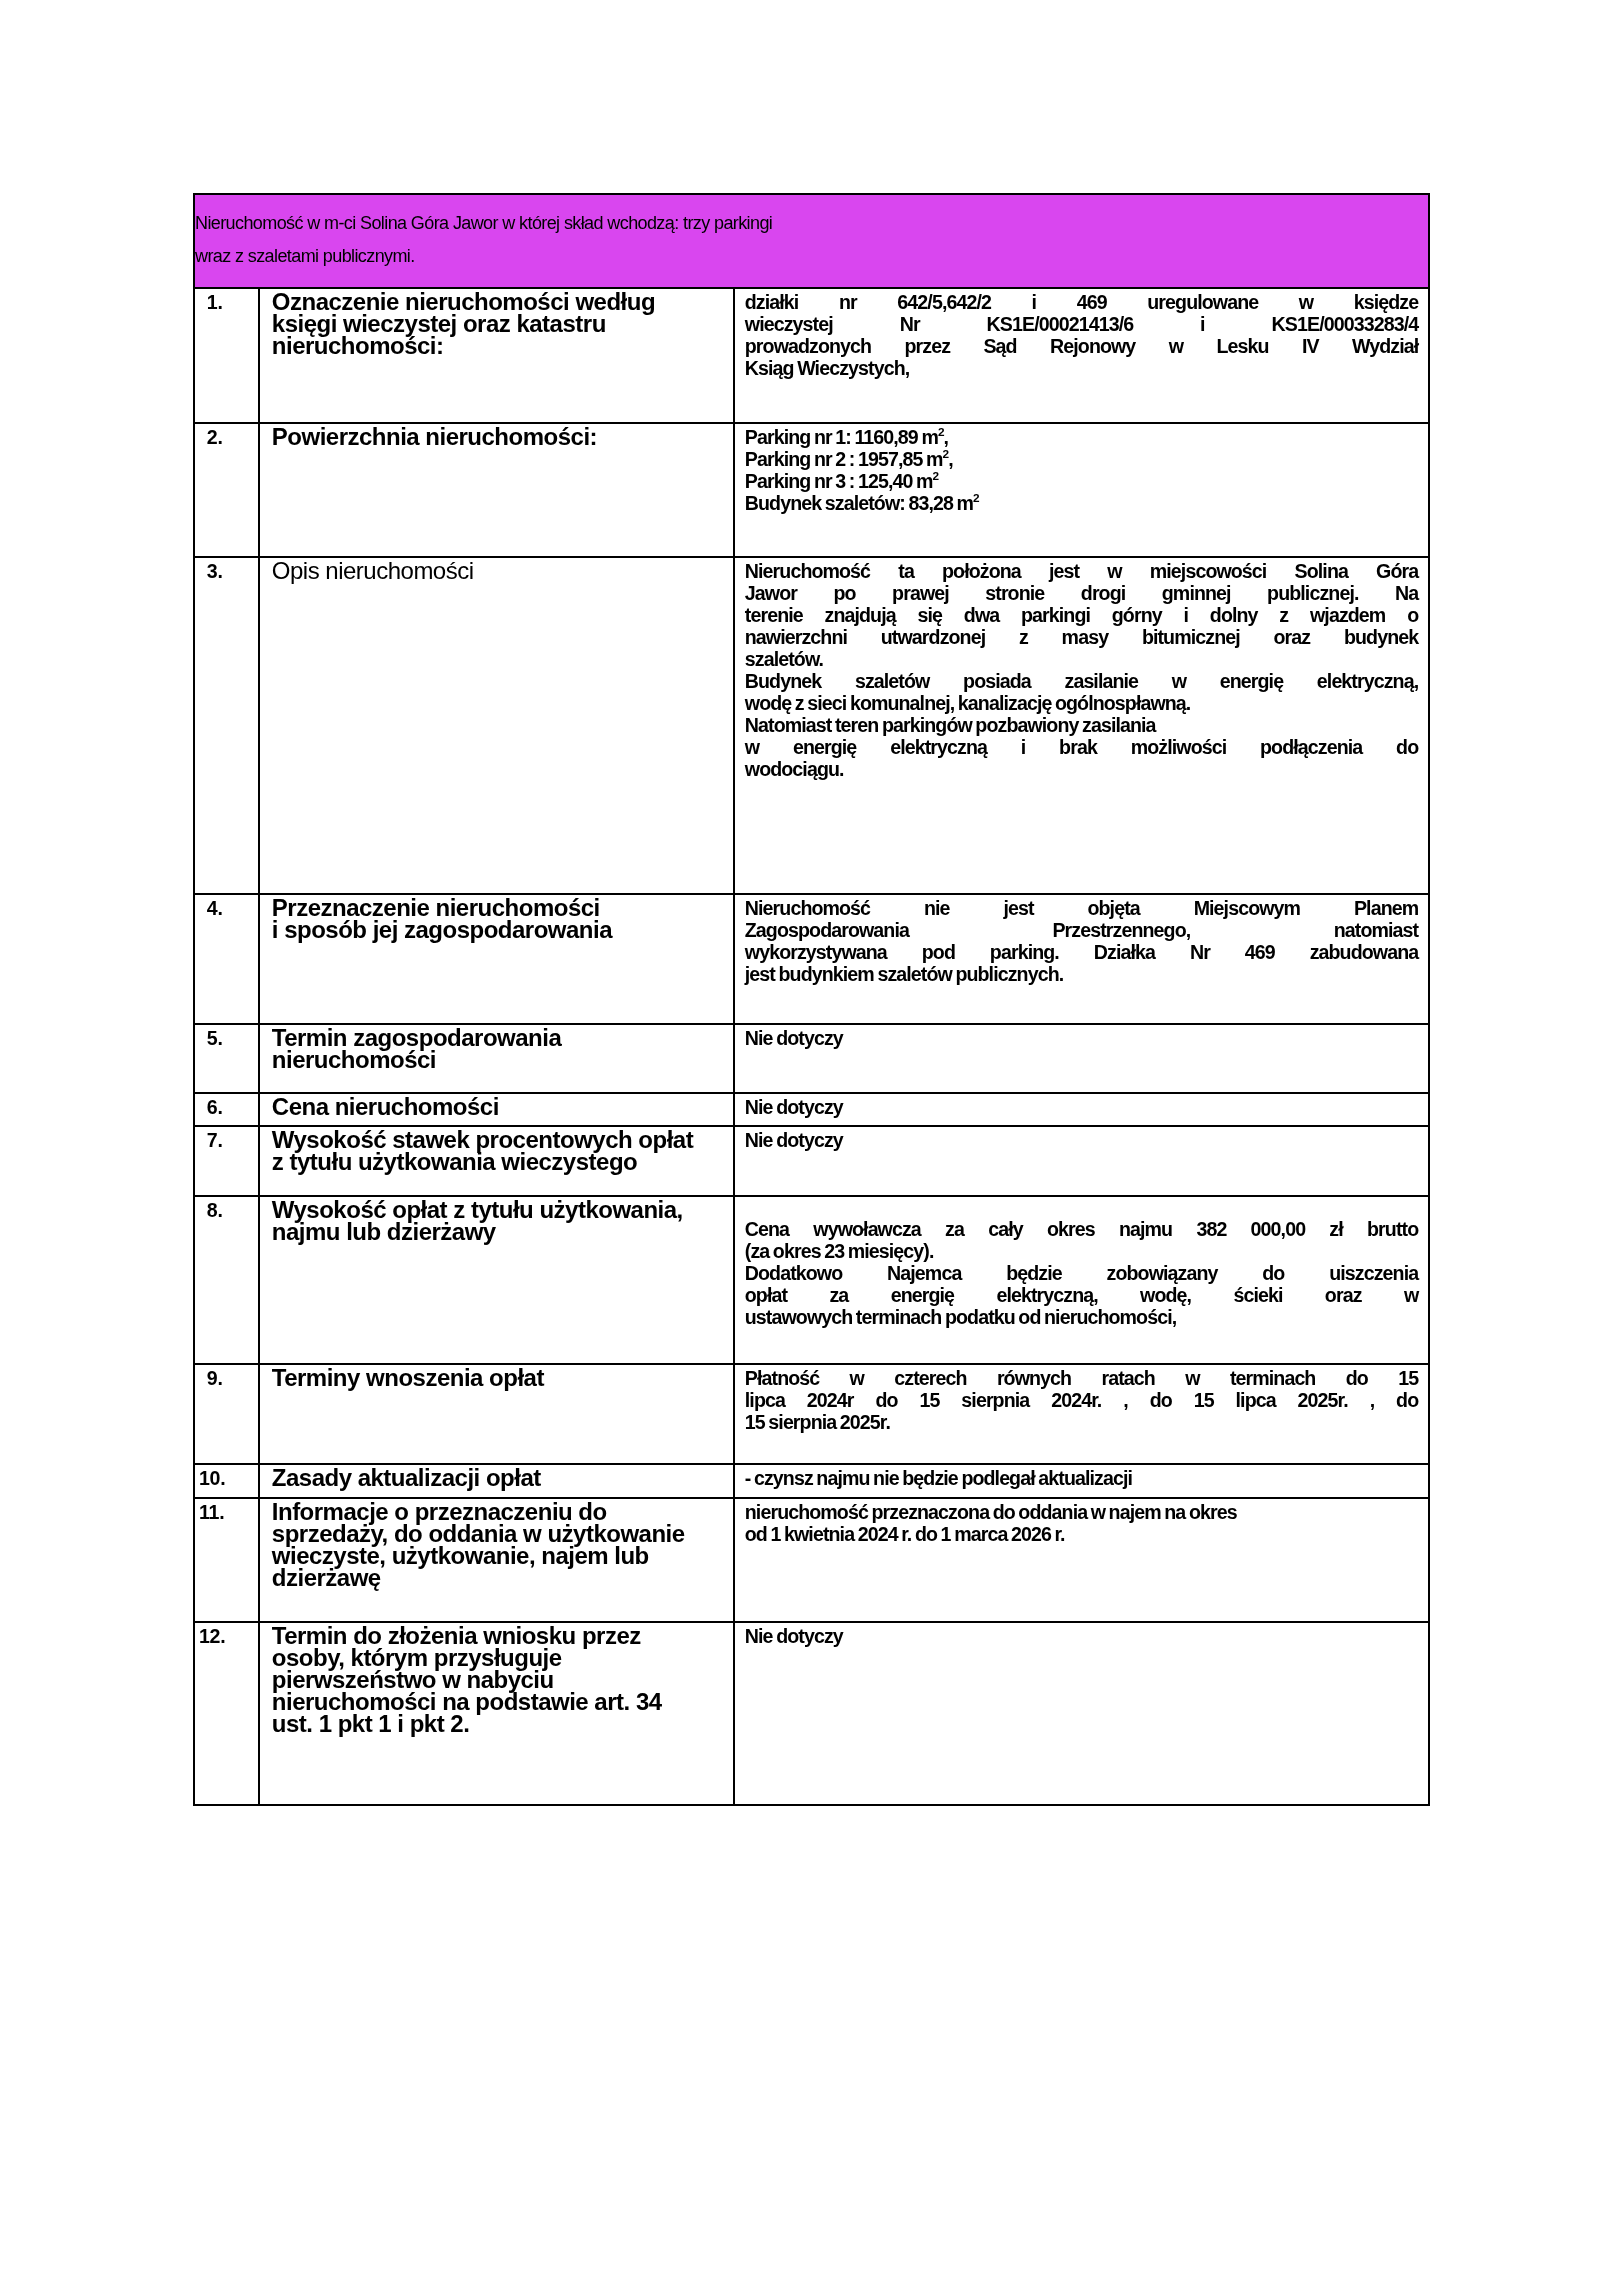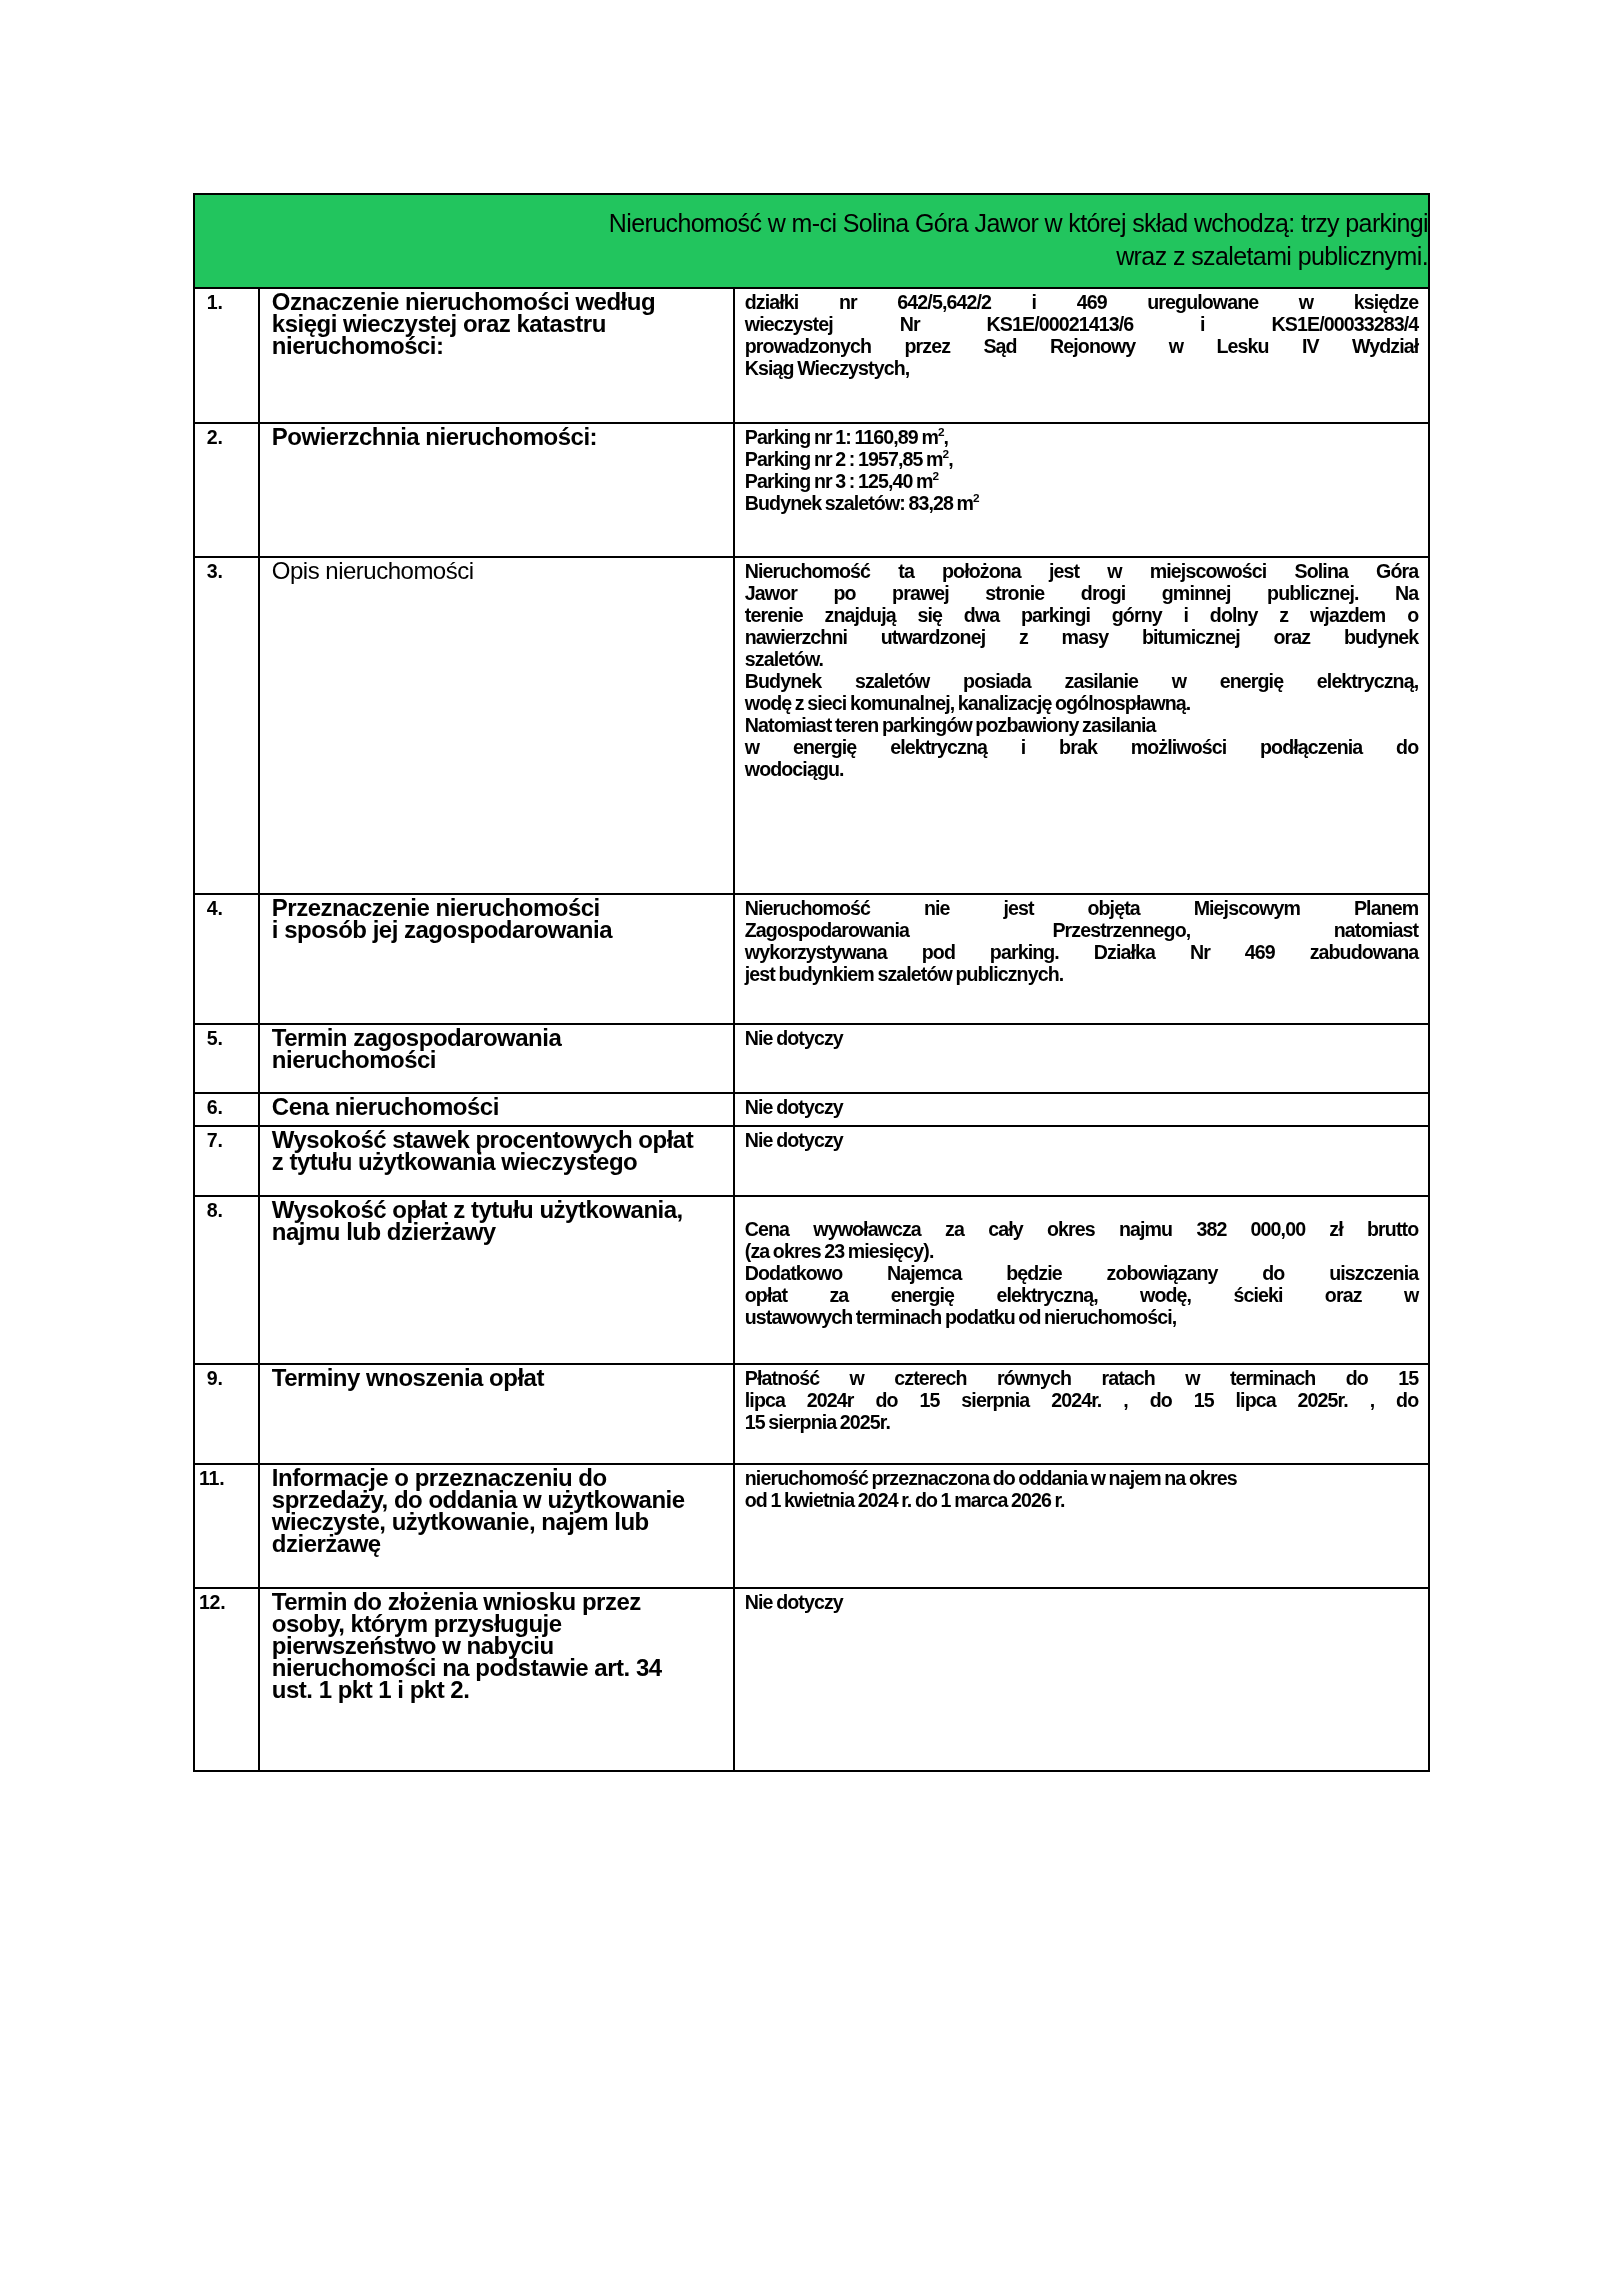--- a/index.html
+++ b/index.html
@@ -24,23 +24,23 @@
       table-layout: fixed;
       border: 2.9px solid #000;
     }
     .page-table td {
       border: 2px solid #000;
       vertical-align: top;
       padding: 0;
       overflow: hidden;
     }
     .header-cell {
-      background: #22c55e;
-      text-align: right;
-      font-size: 25px;
+      background: #d946ef;
+      text-align: left;
+      font-size: 18px;
       line-height: 33px;
       padding-top: 11.8px !important;
       letter-spacing: -0.6px;
     }
     .num-cell {
       font-weight: bold;
       font-size: 19.6px;
       line-height: 22px;
       padding: 2px 0 0 11.8px !important;
       letter-spacing: -0.2px;
@@ -210,20 +210,29 @@
     <td class="label-cell">
       <div>Terminy wnoszenia opłat</div>
     </td>
     <td class="value-cell">
       <span class="justify">Płatność w czterech równych ratach w terminach  do 15</span>
       <span class="justify">lipca 2024r   do 15 sierpnia 2024r. , do 15 lipca 2025r. , do</span>
       <span class="line">15 sierpnia 2025r.</span>
     </td>
   </tr>
 
+  <tr style="height:34px">
+    <td class="num-cell" style="padding-left:3.9px !important">10.</td>
+    <td class="label-cell">
+      <div>Zasady aktualizacji opłat</div>
+    </td>
+    <td class="value-cell">
+      <span class="line">- czynsz najmu nie będzie podlegał aktualizacji</span>
+    </td>
+  </tr>
 
   <tr style="height:124px">
     <td class="num-cell" style="padding-left:3.9px !important">11.</td>
     <td class="label-cell">
       <div>Informacje o przeznaczeniu do</div>
       <div>sprzedaży, do oddania w użytkowanie</div>
       <div>wieczyste, użytkowanie, najem lub</div>
       <div>dzierżawę</div>
     </td>
     <td class="value-cell">

